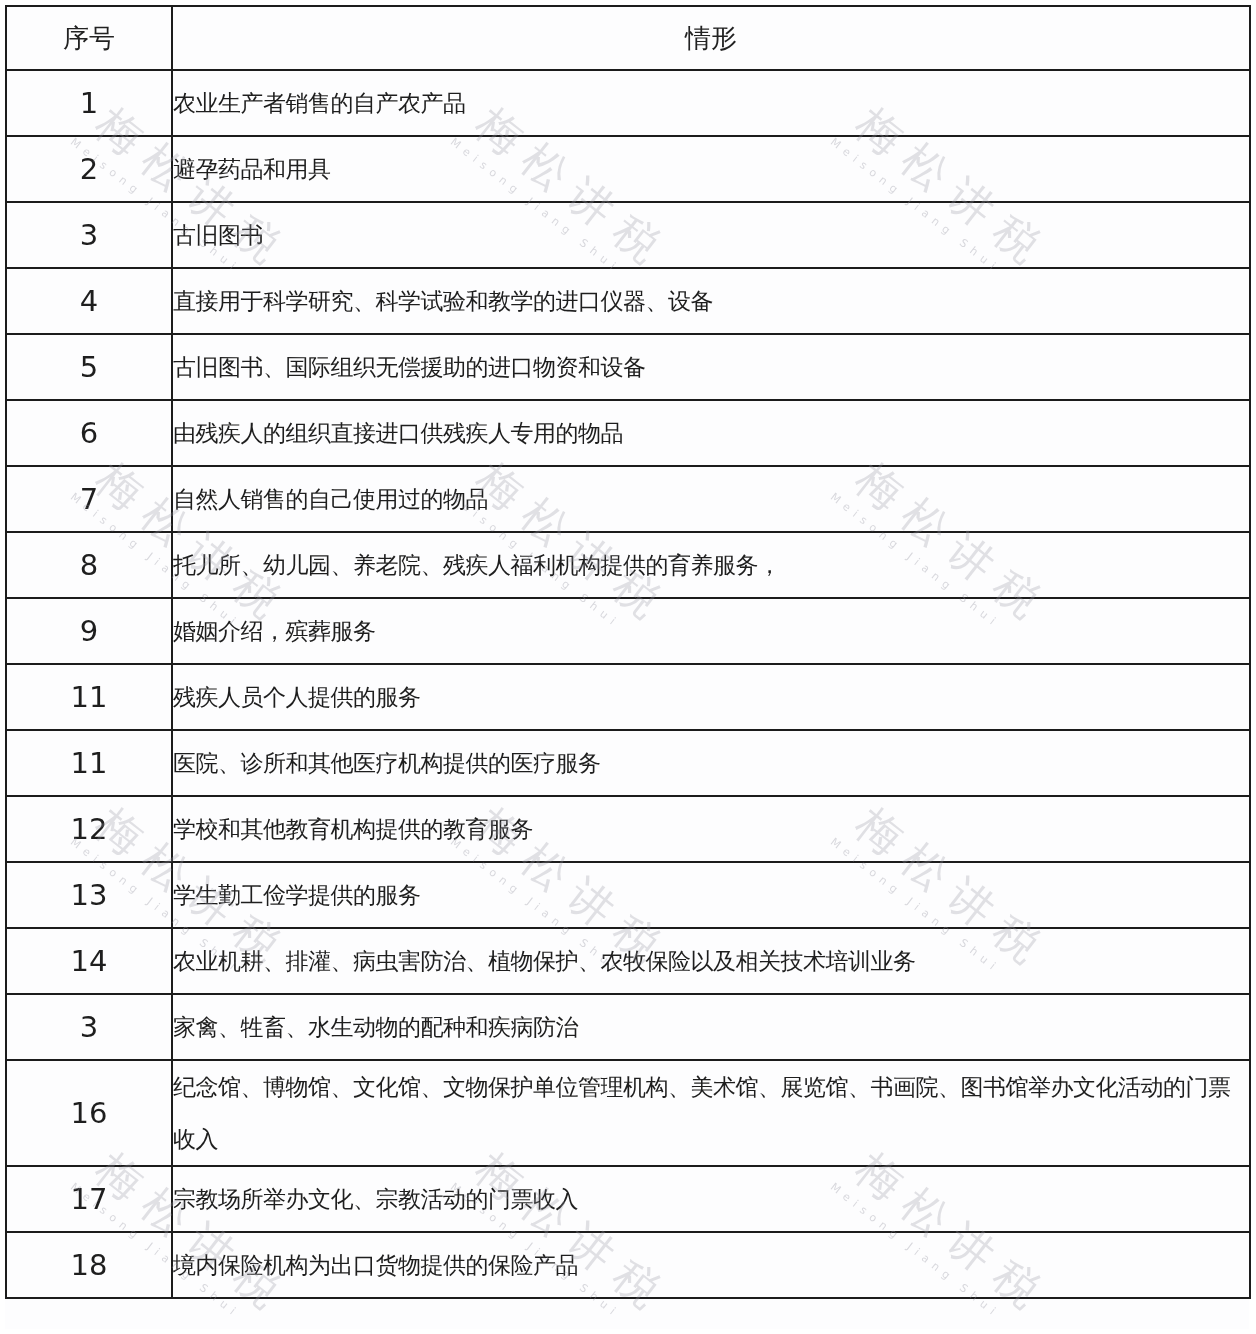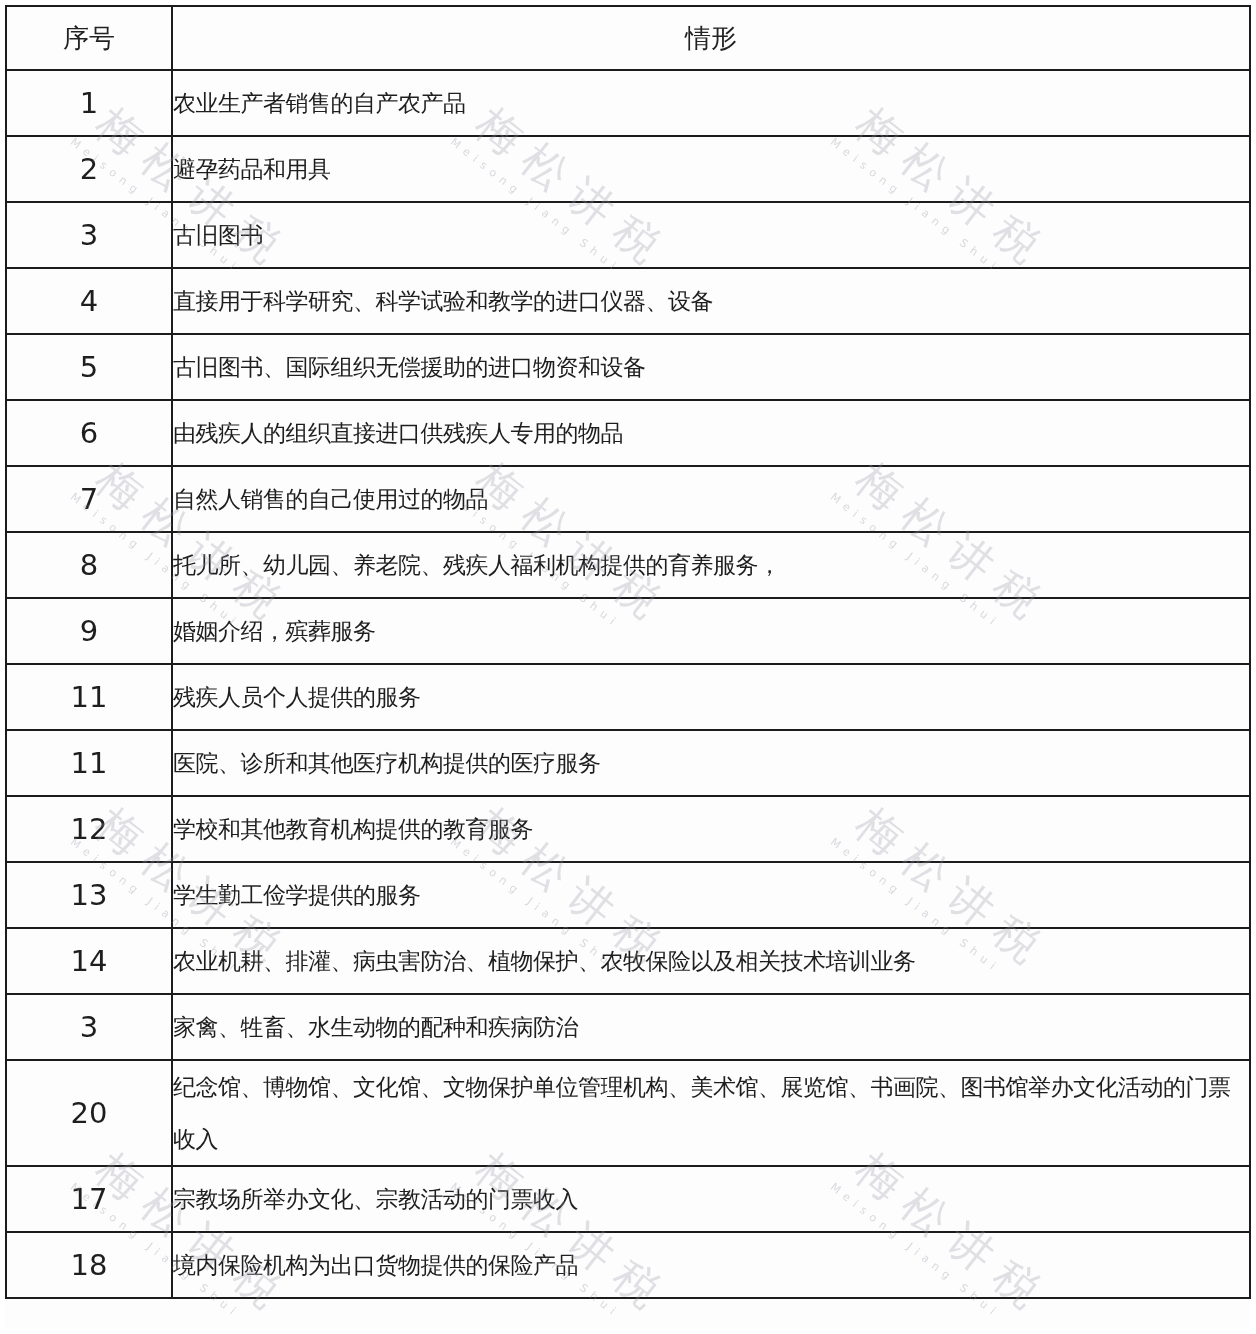--- a/index.html
+++ b/index.html
@@ -149,21 +149,21 @@
       </tr>
       <tr class="r">
         <td class="no">14</td>
         <td class="desc">农业机耕、排灌、病虫害防治、植物保护、农牧保险以及相关技术培训业务</td>
       </tr>
       <tr class="r">
         <td class="no">3</td>
         <td class="desc">家禽、牲畜、水生动物的配种和疾病防治</td>
       </tr>
       <tr class="r-tall">
-        <td class="no">20</td>
+        <td class="no">16</td>
         <td class="desc">纪念馆、博物馆、文化馆、文物保护单位管理机构、美术馆、展览馆、书画院、图书馆举办文化活动的门票收入</td>
       </tr>
       <tr class="r">
         <td class="no">17</td>
         <td class="desc">宗教场所举办文化、宗教活动的门票收入</td>
       </tr>
       <tr class="r">
         <td class="no">18</td>
         <td class="desc">境内保险机构为出口货物提供的保险产品</td>
       </tr>

